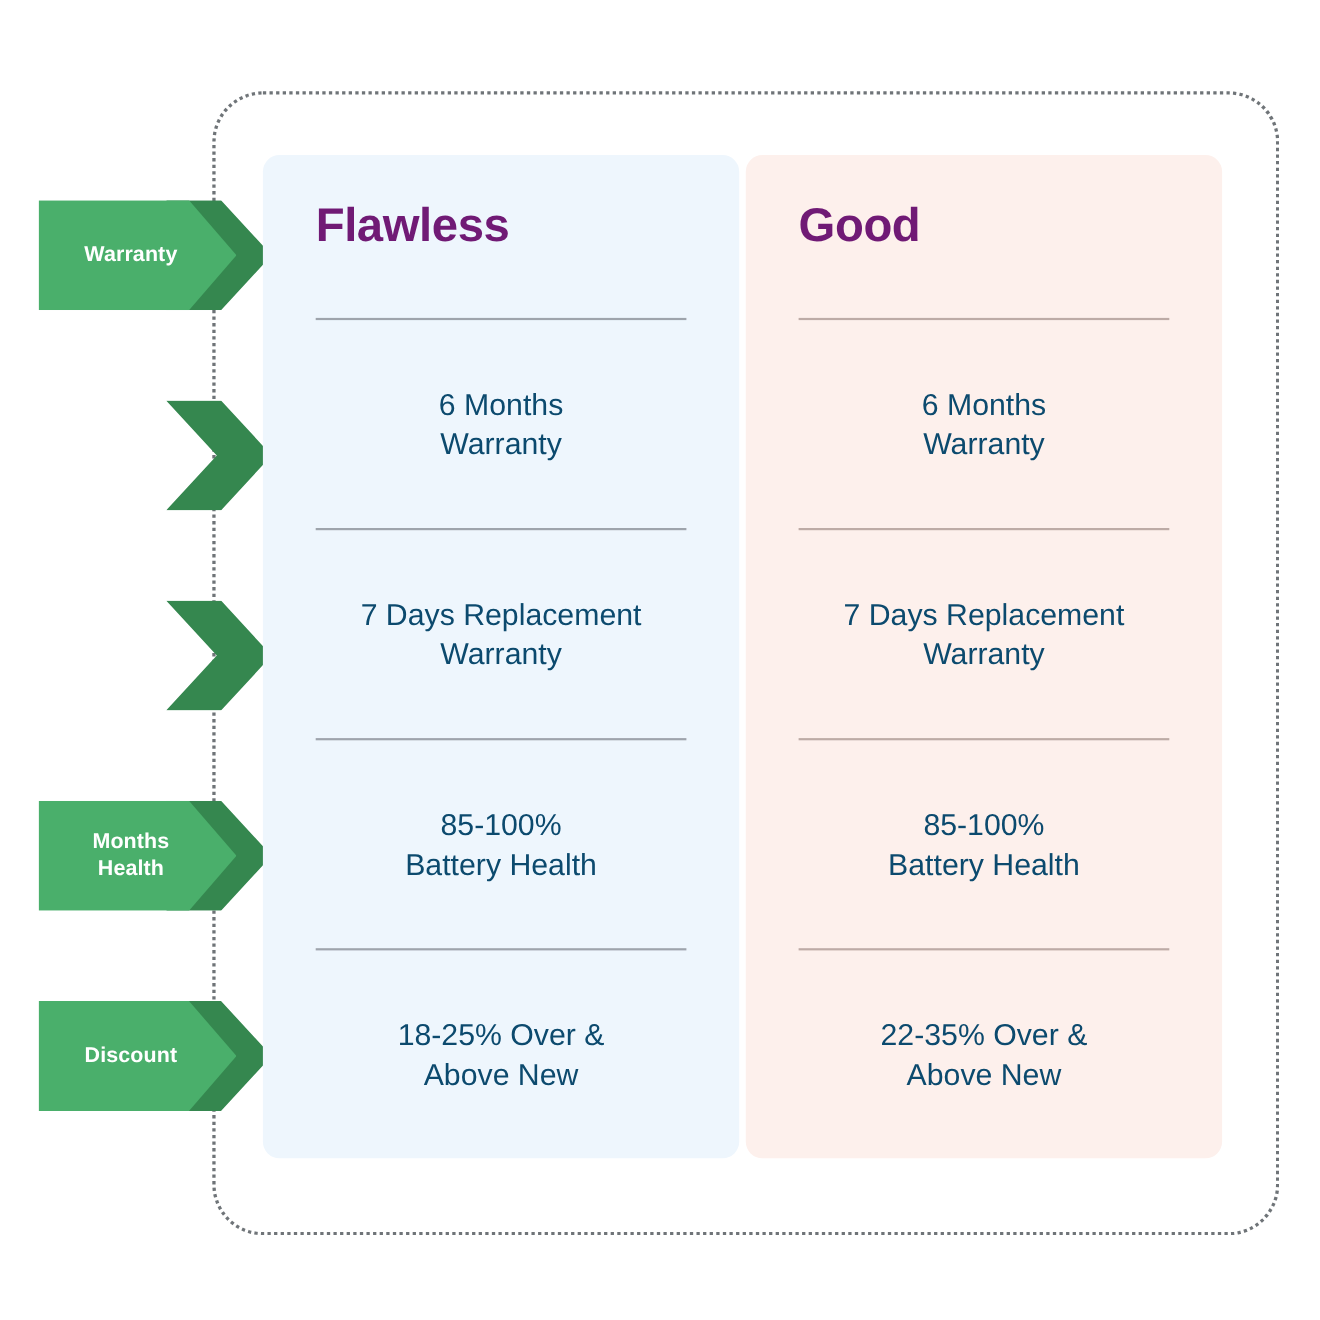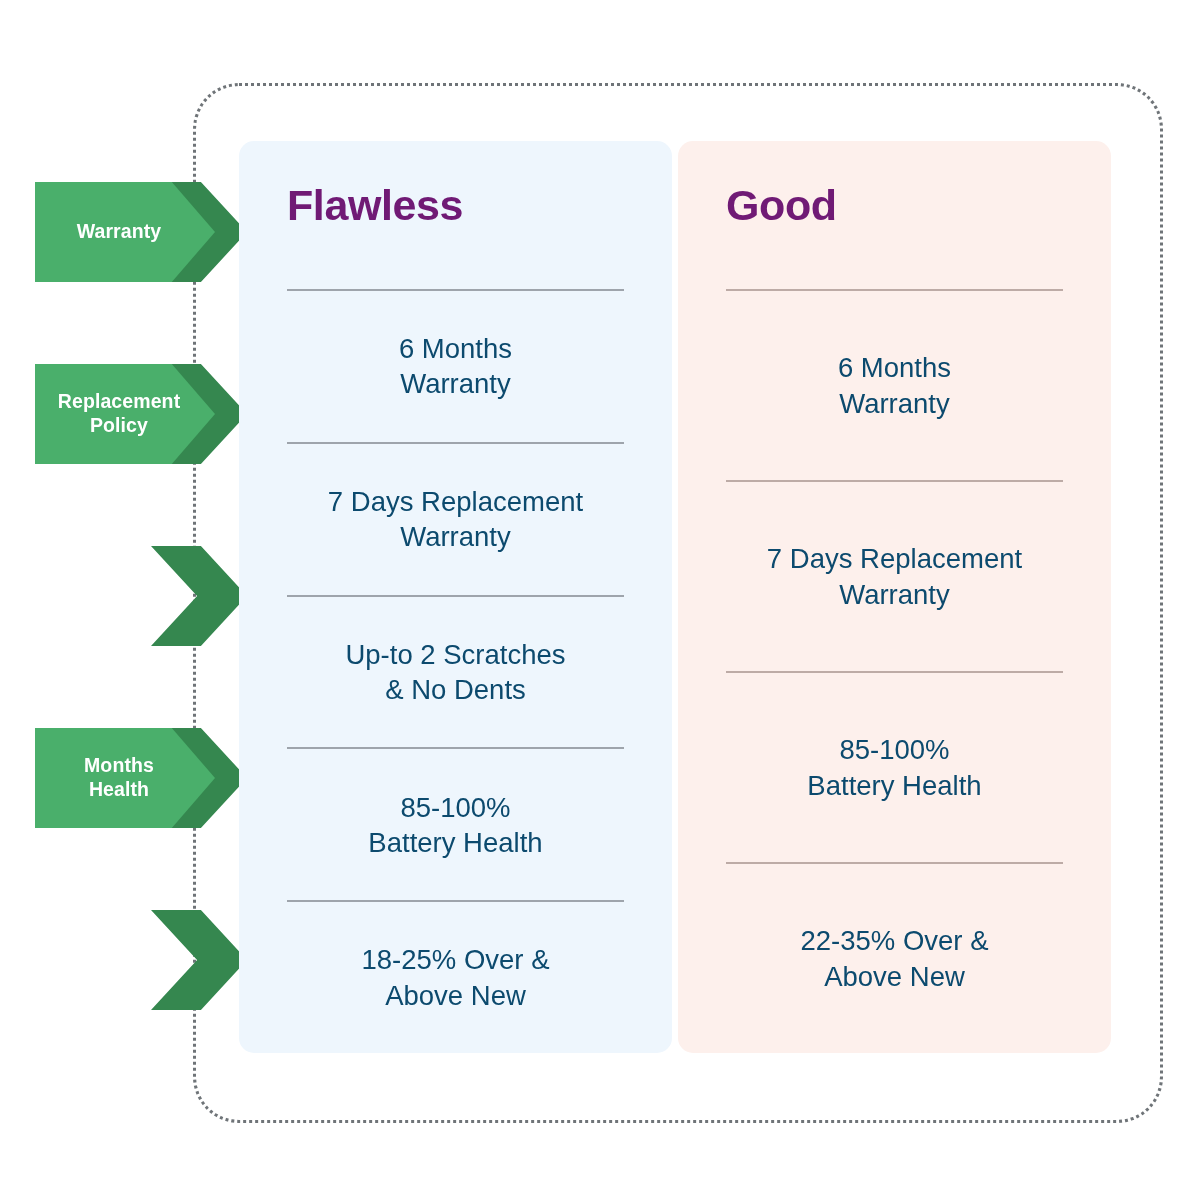--- a/index.html
+++ b/index.html
@@ -155,24 +155,20 @@
         <div class="chev-dark"></div>
         <div class="body">
           <span class="body-text">Warranty</span>
         </div>
       </div>
     </div>
 
     <div class="label-row" style="top:182px;height:182px;">
       <div class="arrow">
         <div class="chev-dark"></div>
-        <div class="body">
-          <span class="body-text">Replacement
-Policy</span>
-        </div>
       </div>
     </div>
 
     <div class="label-row" style="top:364px;height:182px;">
       <div class="arrow">
         <div class="chev-dark"></div>
       </div>
     </div>
 
     <div class="label-row" style="top:546px;height:182px;">
@@ -181,35 +177,36 @@
         <div class="body">
           <span class="body-text">Months
 Health</span>
         </div>
       </div>
     </div>
 
     <div class="label-row" style="top:728px;height:182px;">
       <div class="arrow">
         <div class="chev-dark"></div>
+        <div class="body">
+          <span class="body-text">Discount</span>
+        </div>
       </div>
     </div>
 
   </div>
 
   <div class="cards">
 
     <div class="card flawless">
       <div class="card-title">Flawless</div>
       <div class="cell">6 Months
 Warranty</div>
       <div class="cell">7 Days Replacement
 Warranty</div>
-      <div class="cell">Up-to 2 Scratches
-&amp; No Dents</div>
       <div class="cell">85-100%
 Battery Health</div>
       <div class="cell">18-25% Over &amp;
 Above New</div>
     </div>
 
     <div class="card good">
       <div class="card-title">Good</div>
       <div class="cell">6 Months
 Warranty</div>

